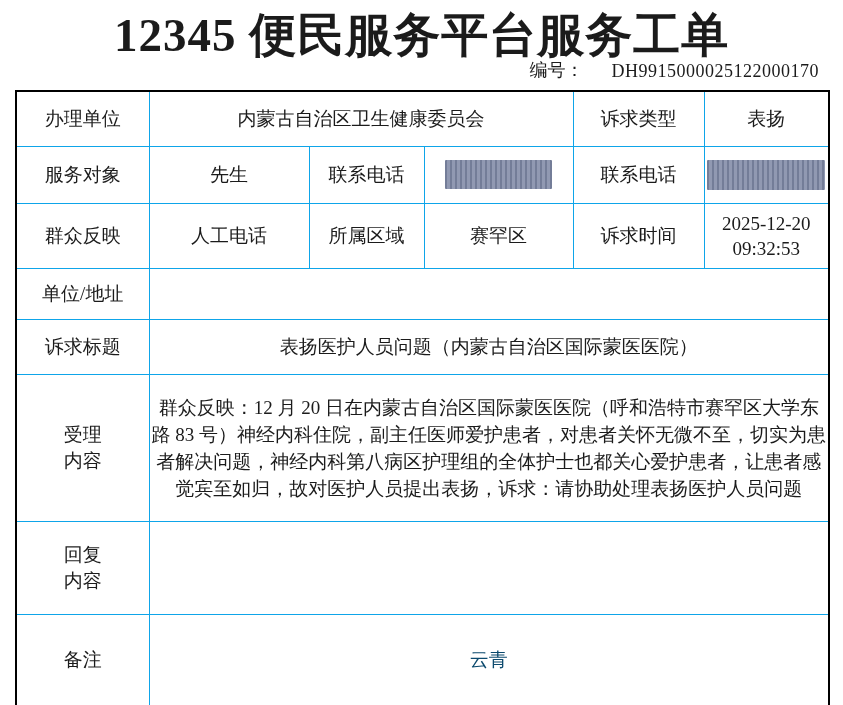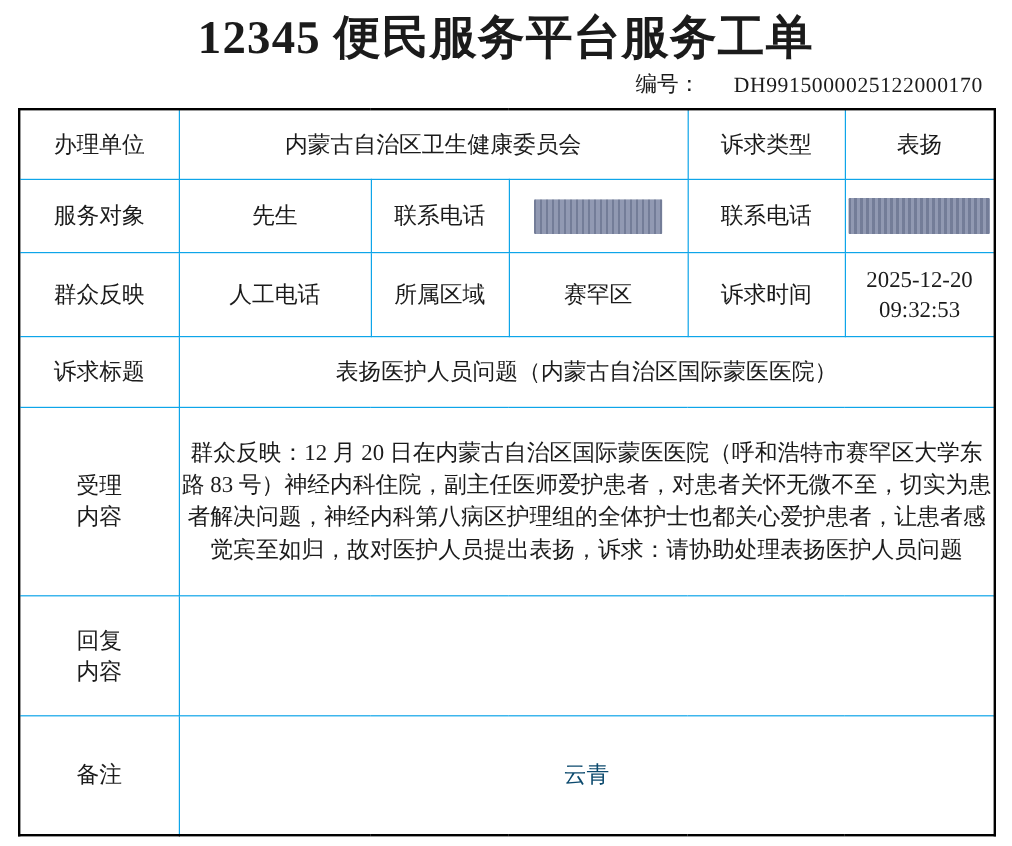--- a/index.html
+++ b/index.html
@@ -18,21 +18,21 @@
     background: #ffffff;
     overflow: hidden;
   }
   .doc-title {
     position: absolute;
     top: 4px;
     left: 0;
     width: 100%;
     margin: 0;
     text-align: center;
-    font-size: 39px;
+    font-size: 47px;
     font-weight: 700;
     letter-spacing: 1px;
     white-space: nowrap;
   }
   .number-line {
     position: absolute;
     top: 58px;
     right: 24px;
     font-size: 18px;
     display: flex;
@@ -162,20 +162,24 @@
       <td>人工电话</td>
       <td>所属区域</td>
       <td>赛罕区</td>
       <td>诉求时间</td>
       <td class="time-cell">
         <div>2025-12-20</div>
         <div>09:32:53</div>
       </td>
     </tr>
 
+    <tr class="r4">
+      <td>单位/地址</td>
+      <td colspan="5" class="cell-left"></td>
+    </tr>
 
     <tr class="r5">
       <td>诉求标题</td>
       <td colspan="5" class="cell-left">表扬医护人员问题（内蒙古自治区国际蒙医医院）</td>
     </tr>
 
     <tr class="r6">
       <td>
         <div>受理</div>
         <div>内容</div>

